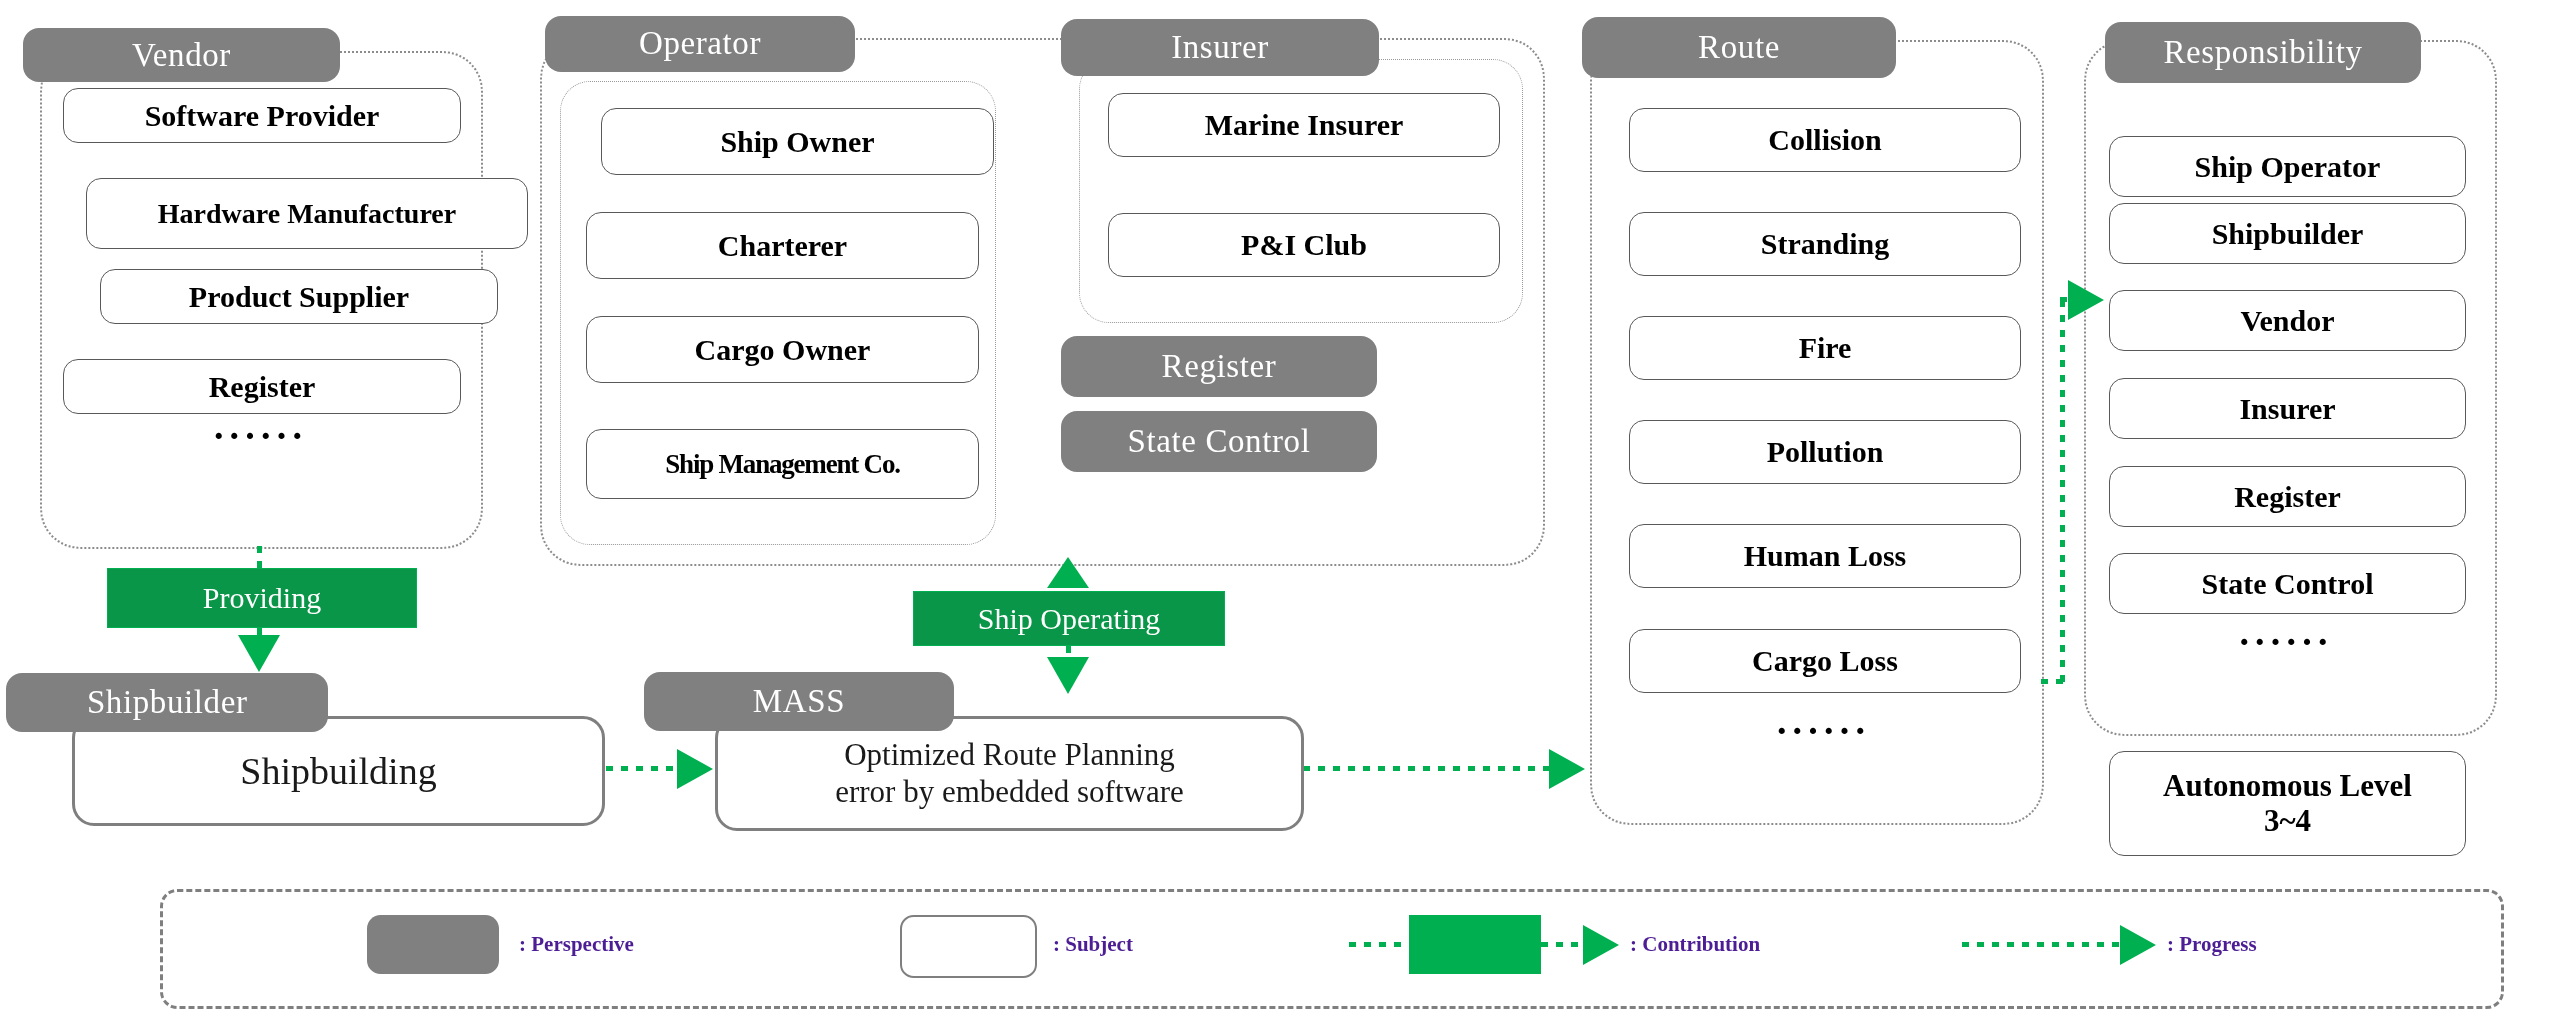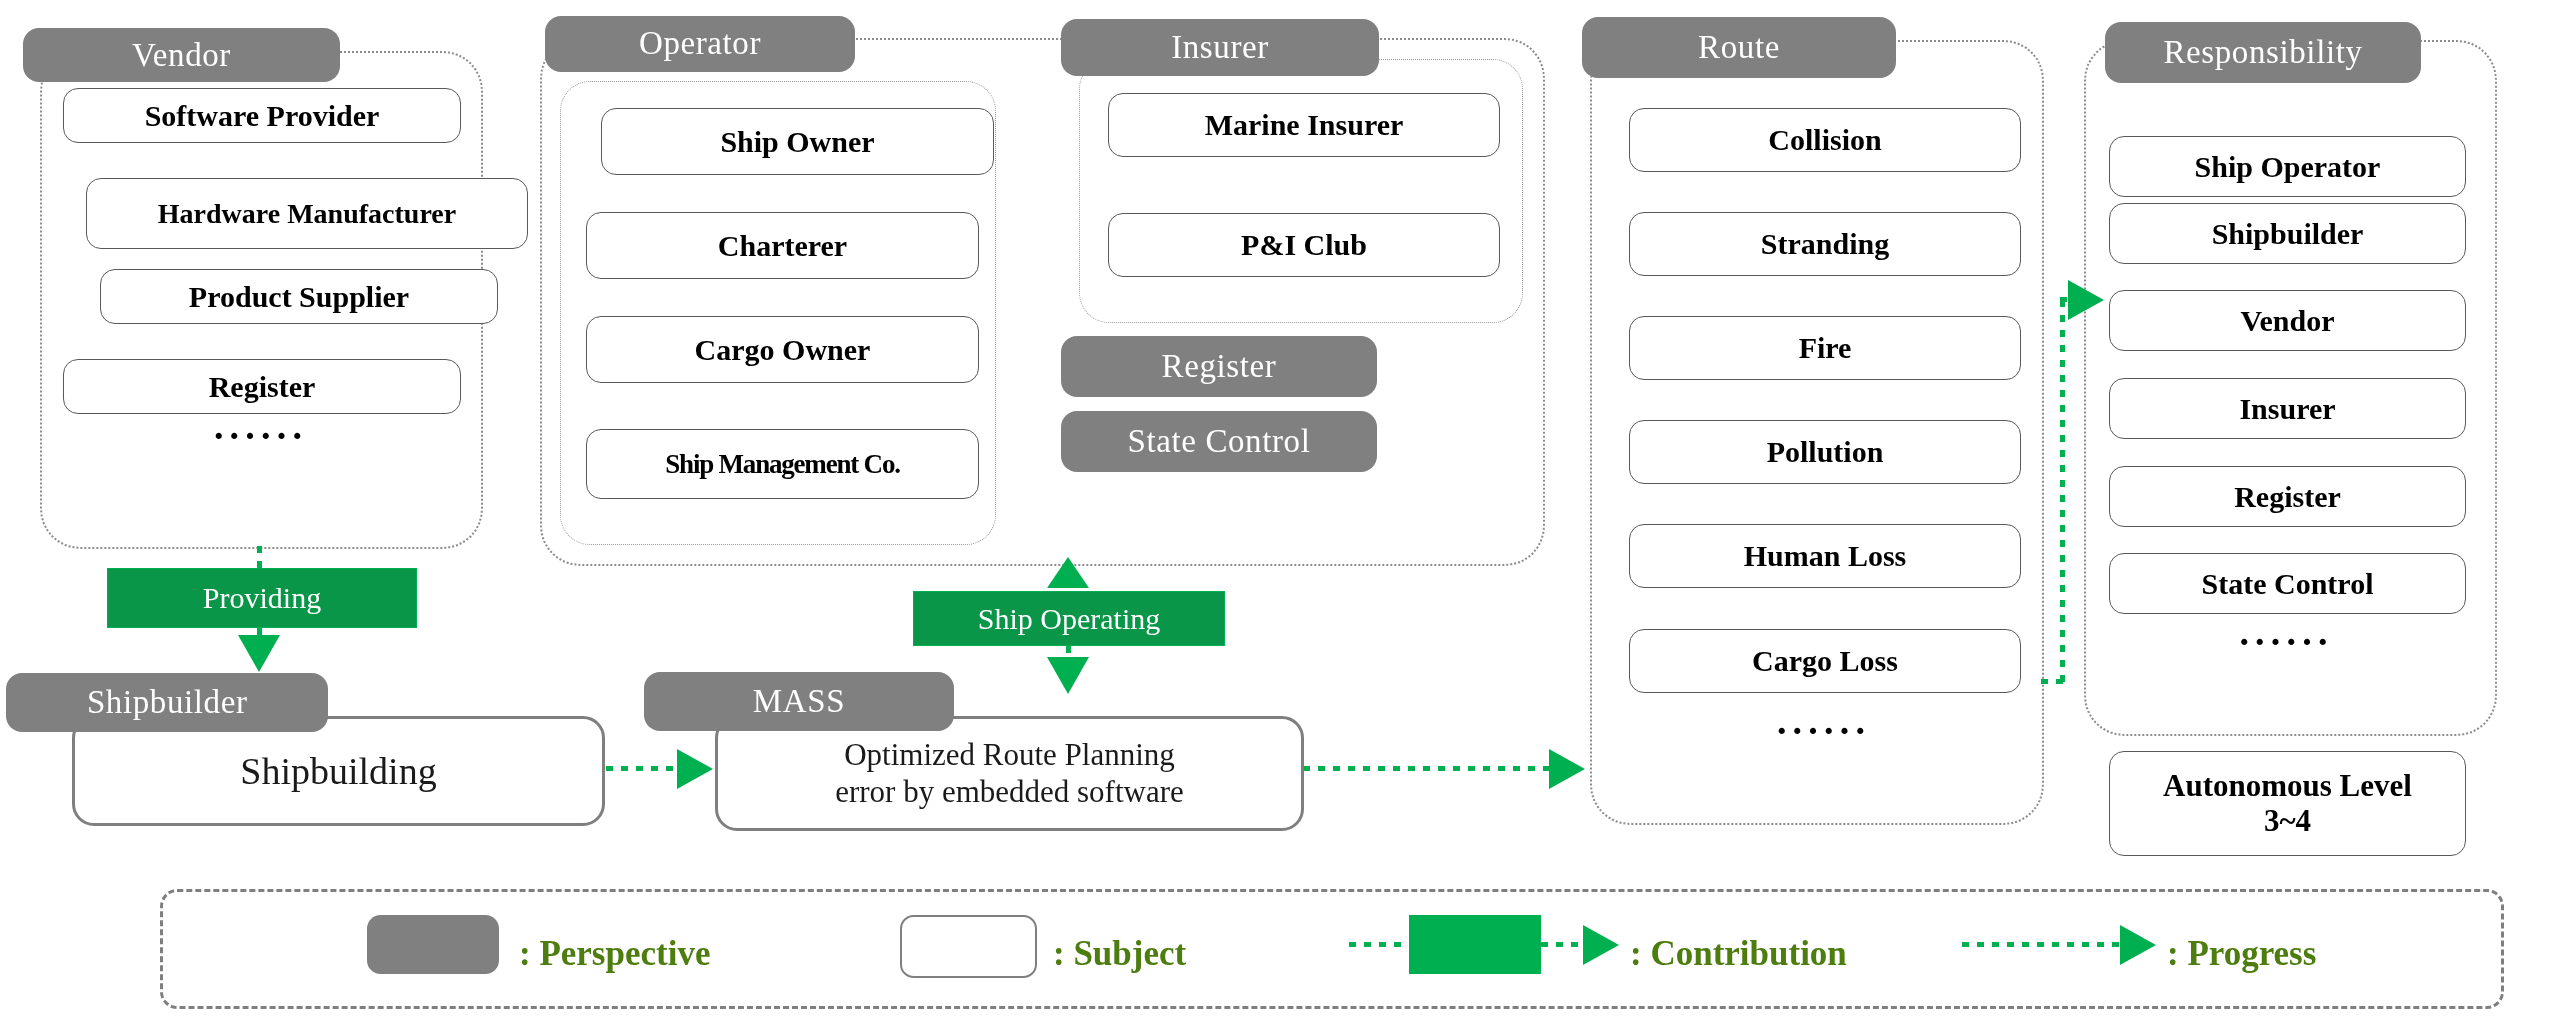--- a/index.html
+++ b/index.html
@@ -36,22 +36,22 @@
   }
   .gdot-h{position:absolute; height:5px; z-index:3;
     background-image:repeating-linear-gradient(90deg, var(--green) 0 7.4px, transparent 7.4px 15px);}
   .gdot-v{position:absolute; width:5px; z-index:3;
     background-image:repeating-linear-gradient(180deg, var(--green) 0 7.4px, transparent 7.4px 15px);}
   .tri{position:absolute; width:0; height:0; z-index:6;}
   .tri-down{border-left:21.7px solid transparent; border-right:21.7px solid transparent; border-top:37px solid var(--green);}
   .tri-up{border-left:21px solid transparent; border-right:21px solid transparent; border-bottom:31px solid var(--green);}
   .tri-right{border-top:20px solid transparent; border-bottom:20px solid transparent; border-left:36px solid var(--green);}
   .legend-box{position:absolute; border:3.1px dashed #7f7f7f; border-radius:17.3px; z-index:1;}
-  .legend-label{position:absolute; height:59px; display:flex; align-items:flex-end;
-    font-size:35px; font-weight:bold; color:#4d7c0f; z-index:4;}
+  .legend-label{position:absolute; height:59px; display:flex; align-items:center;
+    font-size:21px; font-weight:bold; color:#4c1d95; z-index:4;}
   .swatch{position:absolute; z-index:4;}
   .two-line{display:flex; flex-direction:column; align-items:center; justify-content:center;}
 </style>
 </head>
 <body>
 
 <div id="canvas" style="--green: #00b050; --greenfill: #0a9648; --gray: #808080;">
 
   <div class="dotted-group" style="left:40px; top:51px; width:439px; height:494px;"></div>
   <div class="tag" style="left:23px; top:28px; width:317px; height:54px;">

